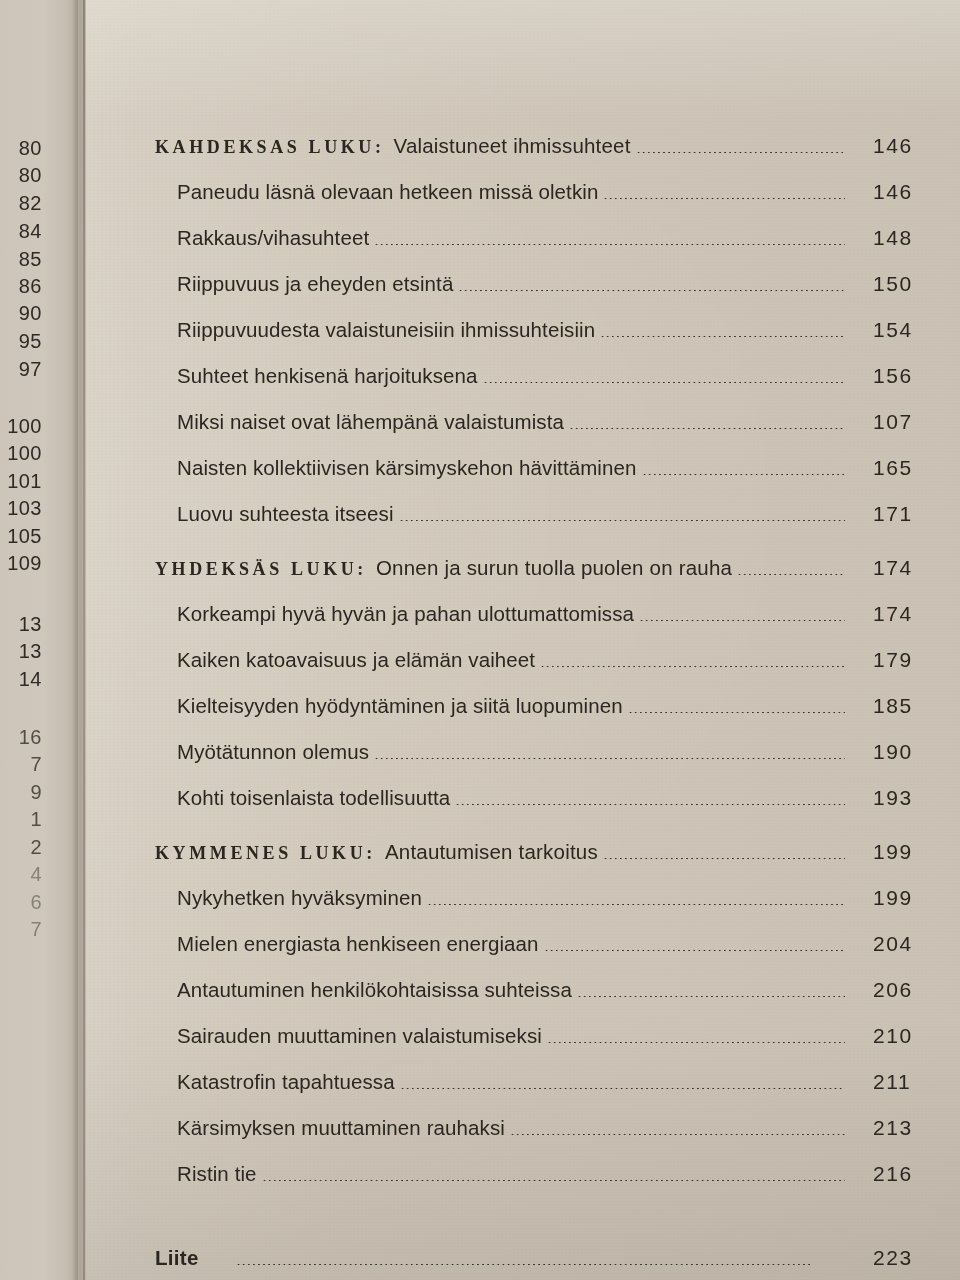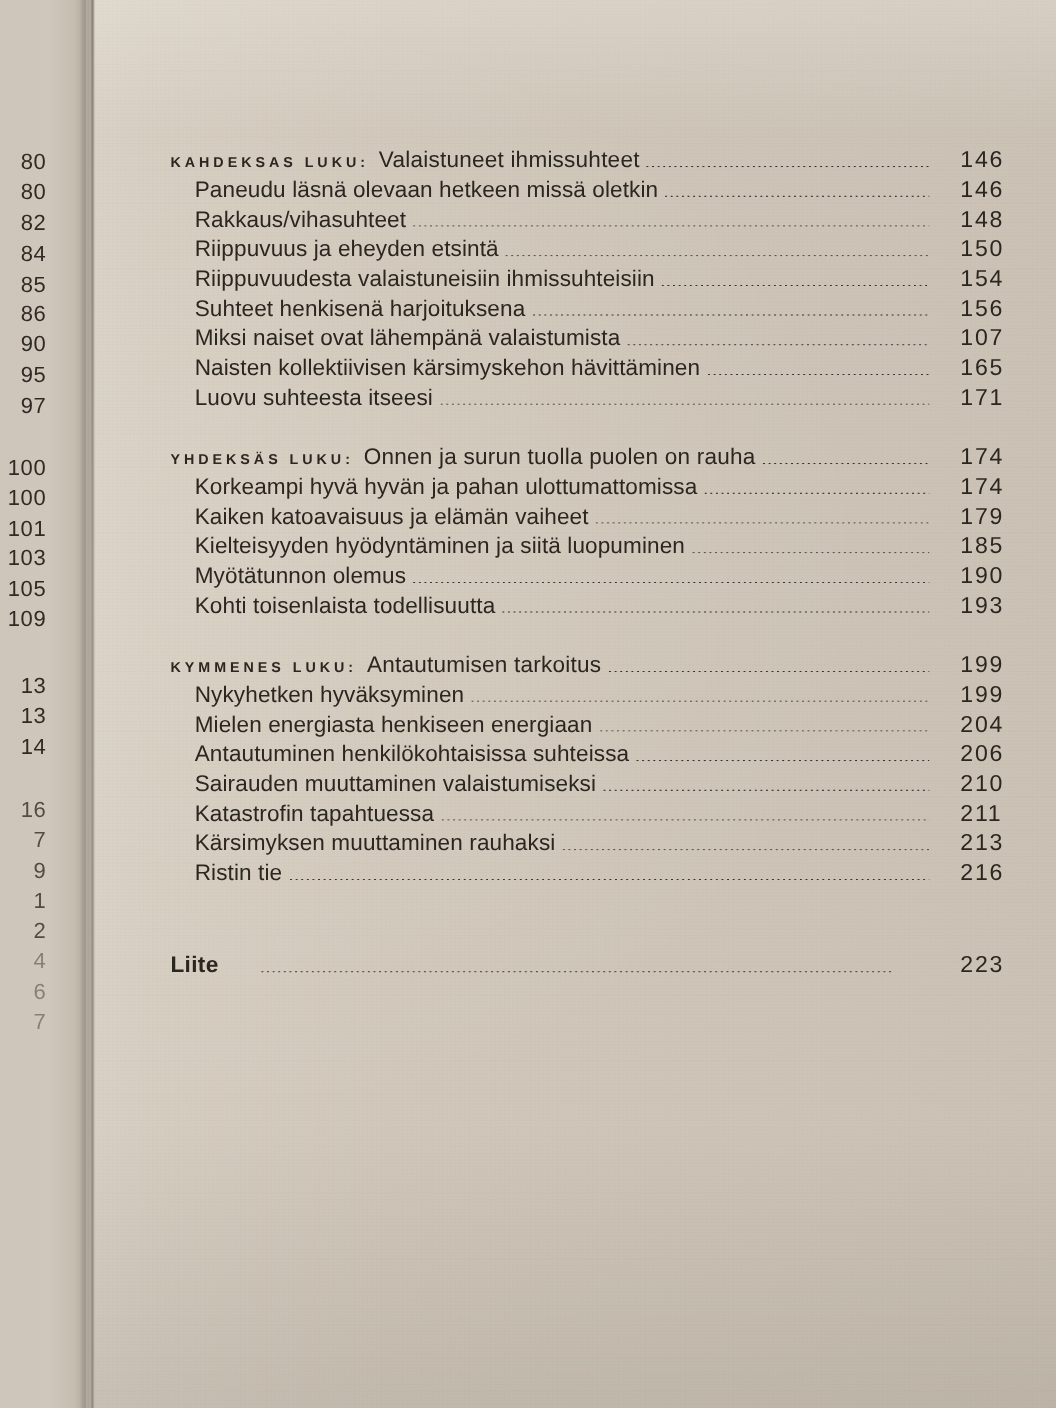--- a/index.html
+++ b/index.html
@@ -118,36 +118,37 @@
     flex:0 0 62px;
     text-align:left;
     font-size:21px;
     line-height:27px;
     letter-spacing:1.6px;
     margin-left:24px;
   }
 
   
   .row.chapter .kicker{
-    font-size:13px;
+    font-size:18px;
     font-weight:bold;
     letter-spacing:3.6px;
     text-transform:uppercase;
     white-space:nowrap;
+    font-family:Liberation Serif, serif;
   }
   .row.chapter .title{
     font-size:20.5px;
     white-space:nowrap;
     margin-left:9px;
     letter-spacing:.2px;
   }
   .row.chapter .pg{font-size:21px;}
 
   
-  .row.entry{padding-left:22px;width:758px;}
+  .row.entry{padding-left:22px;width:758px;margin-top:19px;}
 
   
   .row.appendix{margin-top:57px;gap:32px;}
   .row.appendix .txt{font-weight:600;letter-spacing:.3px;}
 </style>
 </head>
 <body>
 
 <div id="page">
 

